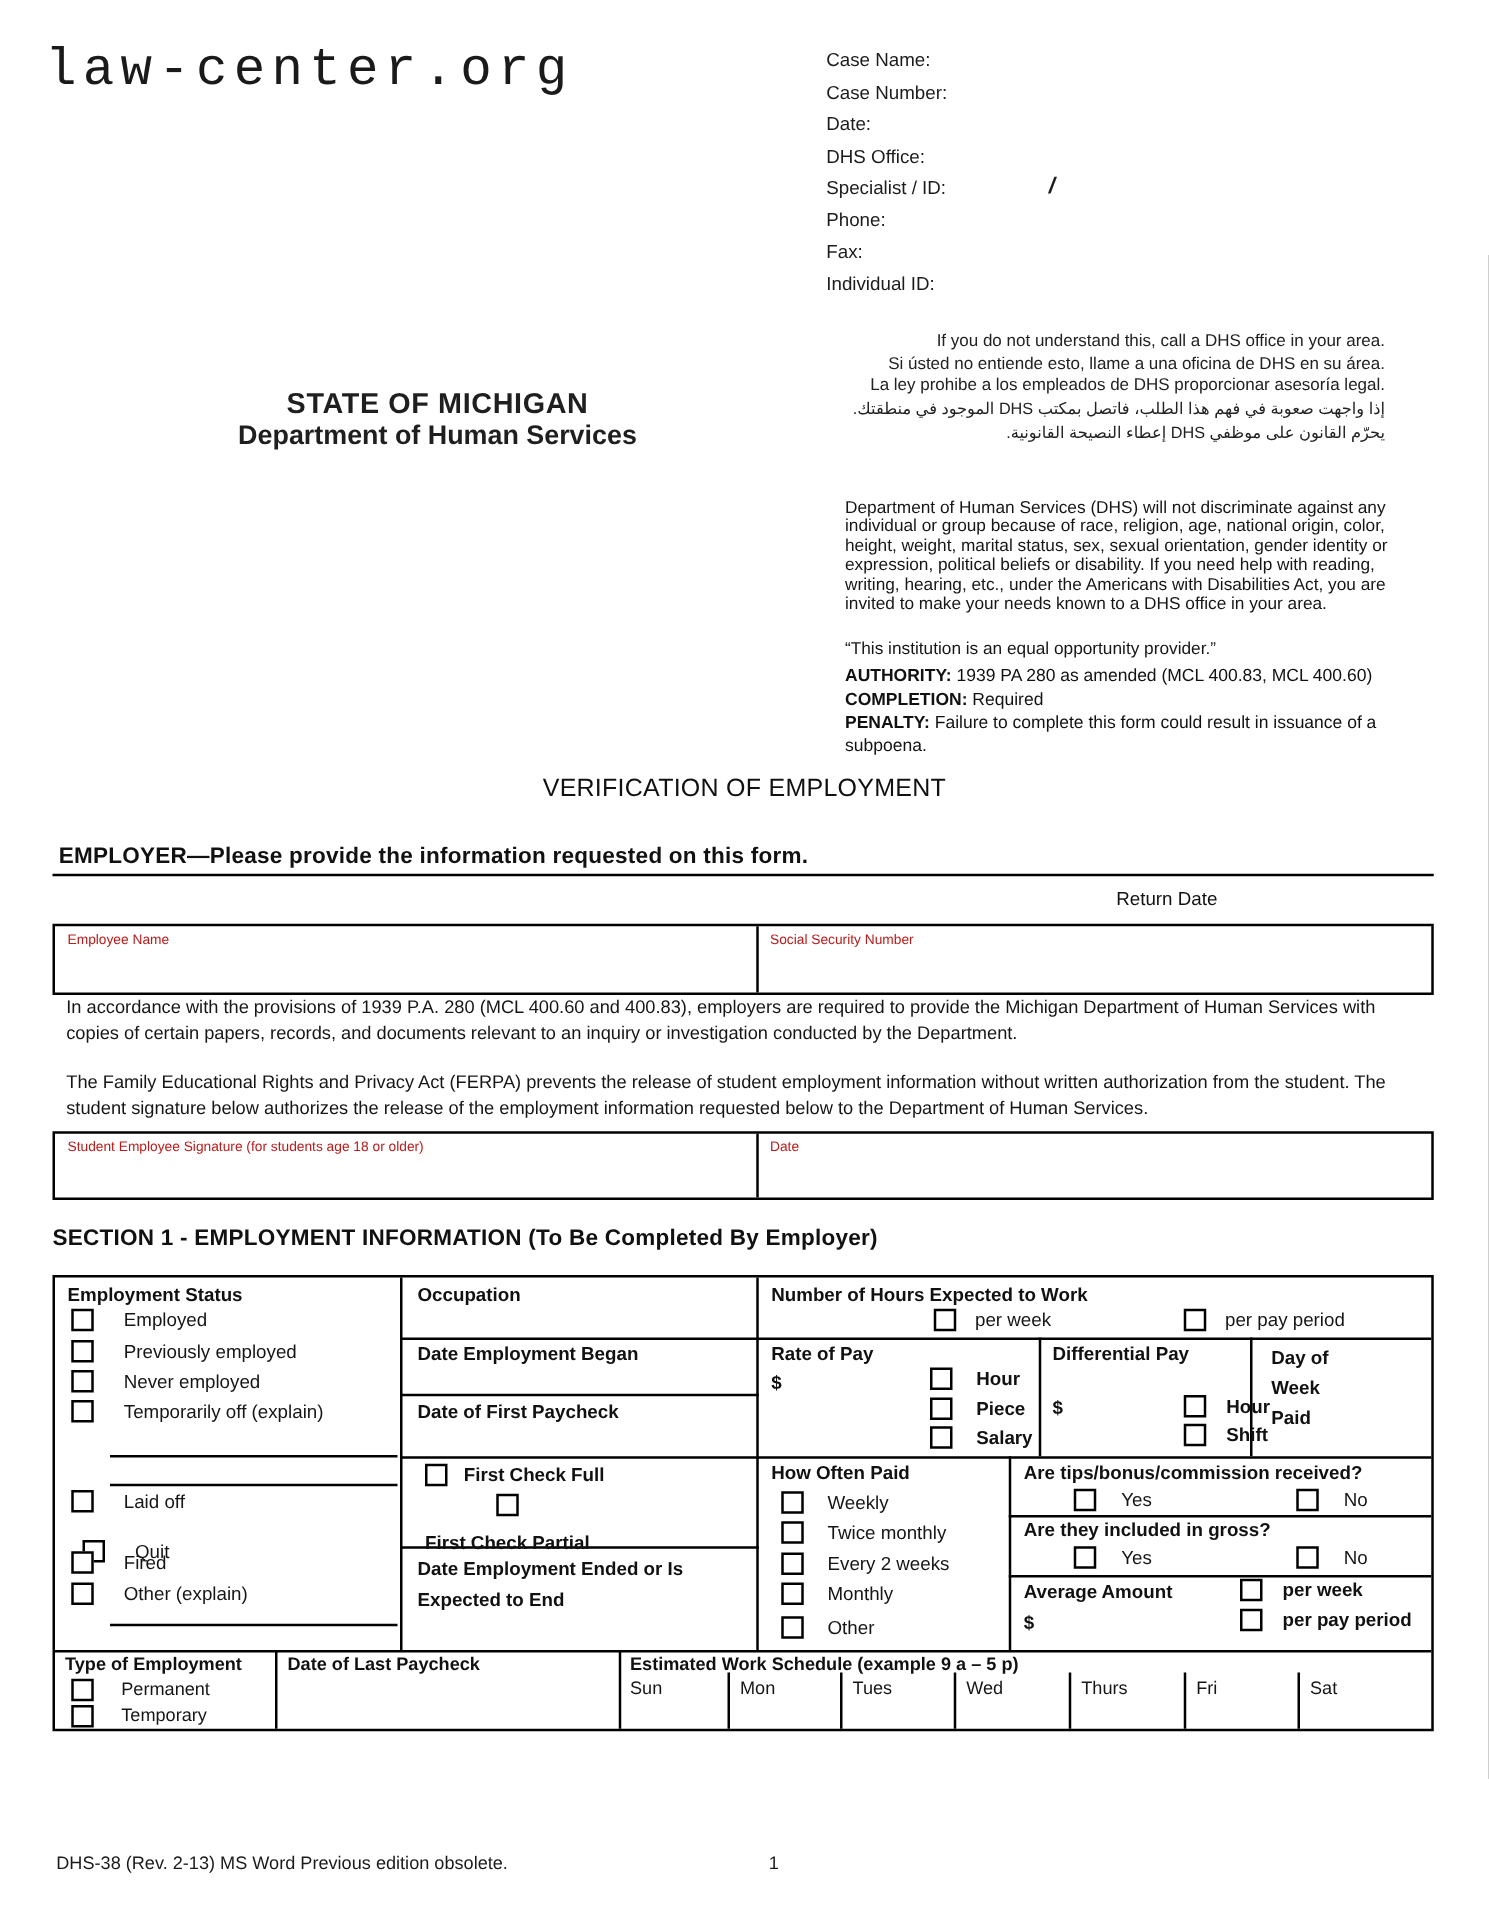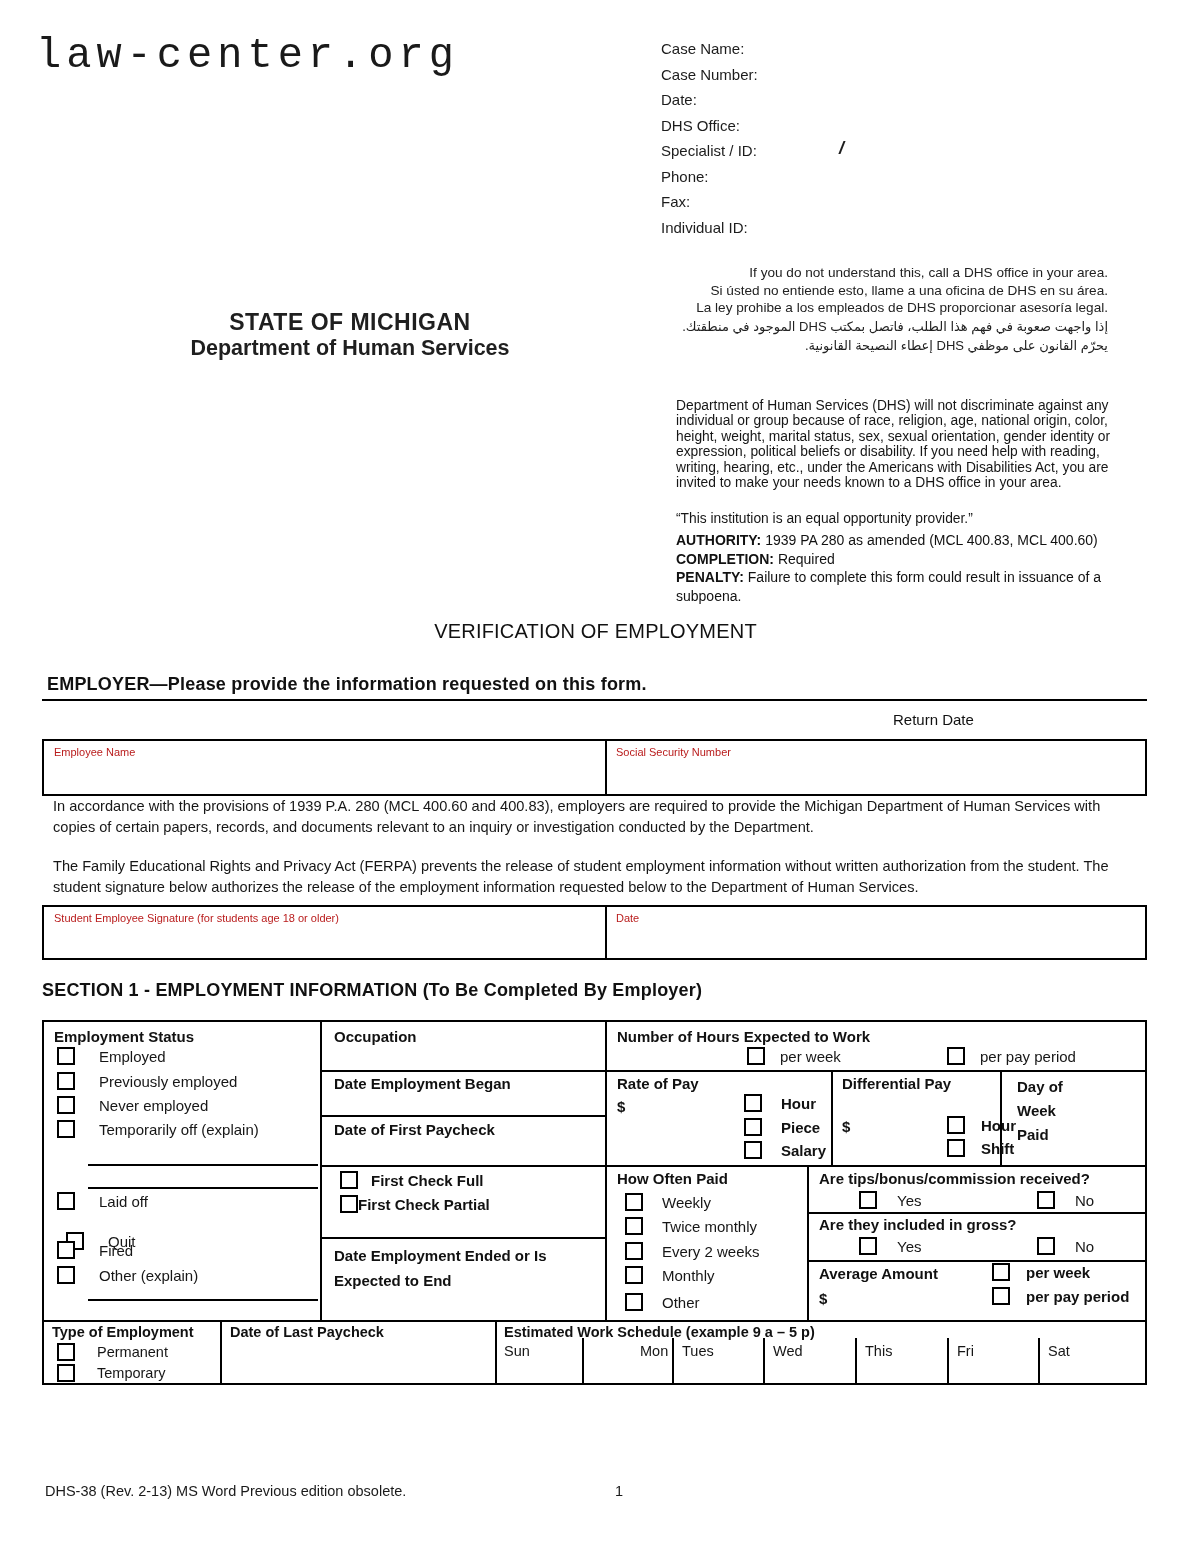--- a/index.html
+++ b/index.html
@@ -176,21 +176,21 @@
     <div class="abs lblb" style="left:290px;top:6px;">Occupation</div>
     <div class="abs" style="left:290px;top:24px;width:265px;height:22px;"></div>
     <div class="abs lblb" style="left:290px;top:53px;">Date Employment Began</div>
     <div class="abs" style="left:290px;top:71px;width:265px;height:20px;"></div>
     <div class="abs lblb" style="left:290px;top:99px;">Date of First Paycheck</div>
     <div class="abs" style="left:290px;top:117px;width:265px;height:22px;"></div>
     <div class="abs opt" style="left:296px;top:149px;gap:13px;">
       <span class="cb"></span>
       <span class="lblb">First Check Full</span>
     </div>
-    <div class="abs opt" style="left:296px;top:173px;">
+    <div class="abs opt" style="left:296px;top:173px;gap:13px;flex-direction:column;">
       <span class="cb"></span>
       <span class="lblb">First Check Partial</span>
     </div>
     <div class="abs lblb" style="left:290px;top:221px;width:230px;line-height:25px;">Date Employment Ended or Is Expected to End</div>
     <div class="abs" style="left:290px;top:270px;width:265px;height:25px;"></div>
 
     <div class="abs lblb" style="left:573px;top:6px;white-space:nowrap;">Number of Hours Expected to Work</div>
     <div class="abs opt" style="left:703px;top:25px;gap:15px;">
       <span class="cb"></span>
       <span>per week</span>
@@ -288,24 +288,24 @@
       <span>Permanent</span>
     </div>
     <div class="abs opt sm" style="left:13px;top:342px;gap:22px;">
       <span class="cb"></span>
       <span>Temporary</span>
     </div>
     <div class="abs lblb sm" style="left:186px;top:302px;">Date of Last Paycheck</div>
     <div class="abs" style="left:186px;top:322px;width:255px;height:35px;"></div>
     <div class="abs lblb sm" style="left:460px;top:302px;white-space:nowrap;">Estimated Work Schedule (example 9 a – 5 p)</div>
     <div class="abs lbl sm" style="left:460px;top:321px;">Sun</div>
-    <div class="abs lbl sm" style="left:548px;top:321px;margin-left:48px;">Mon</div>
+    <div class="abs lbl sm" style="left:548px;top:321px;">Mon</div>
     <div class="abs lbl sm" style="left:638px;top:321px;">Tues</div>
     <div class="abs lbl sm" style="left:729px;top:321px;">Wed</div>
-    <div class="abs lbl sm" style="left:821px;top:321px;">This</div>
+    <div class="abs lbl sm" style="left:821px;top:321px;">Thurs</div>
     <div class="abs lbl sm" style="left:913px;top:321px;">Fri</div>
     <div class="abs lbl sm" style="left:1004px;top:321px;">Sat</div>
   </div>
 
   <div class="abs footer" style="left:45px;top:1483px;">DHS-38 (Rev. 2-13) MS Word Previous edition obsolete.</div>
   <div class="abs footer" style="left:615px;top:1483px;">1</div>
 
 </div>
 
 </body></html>

